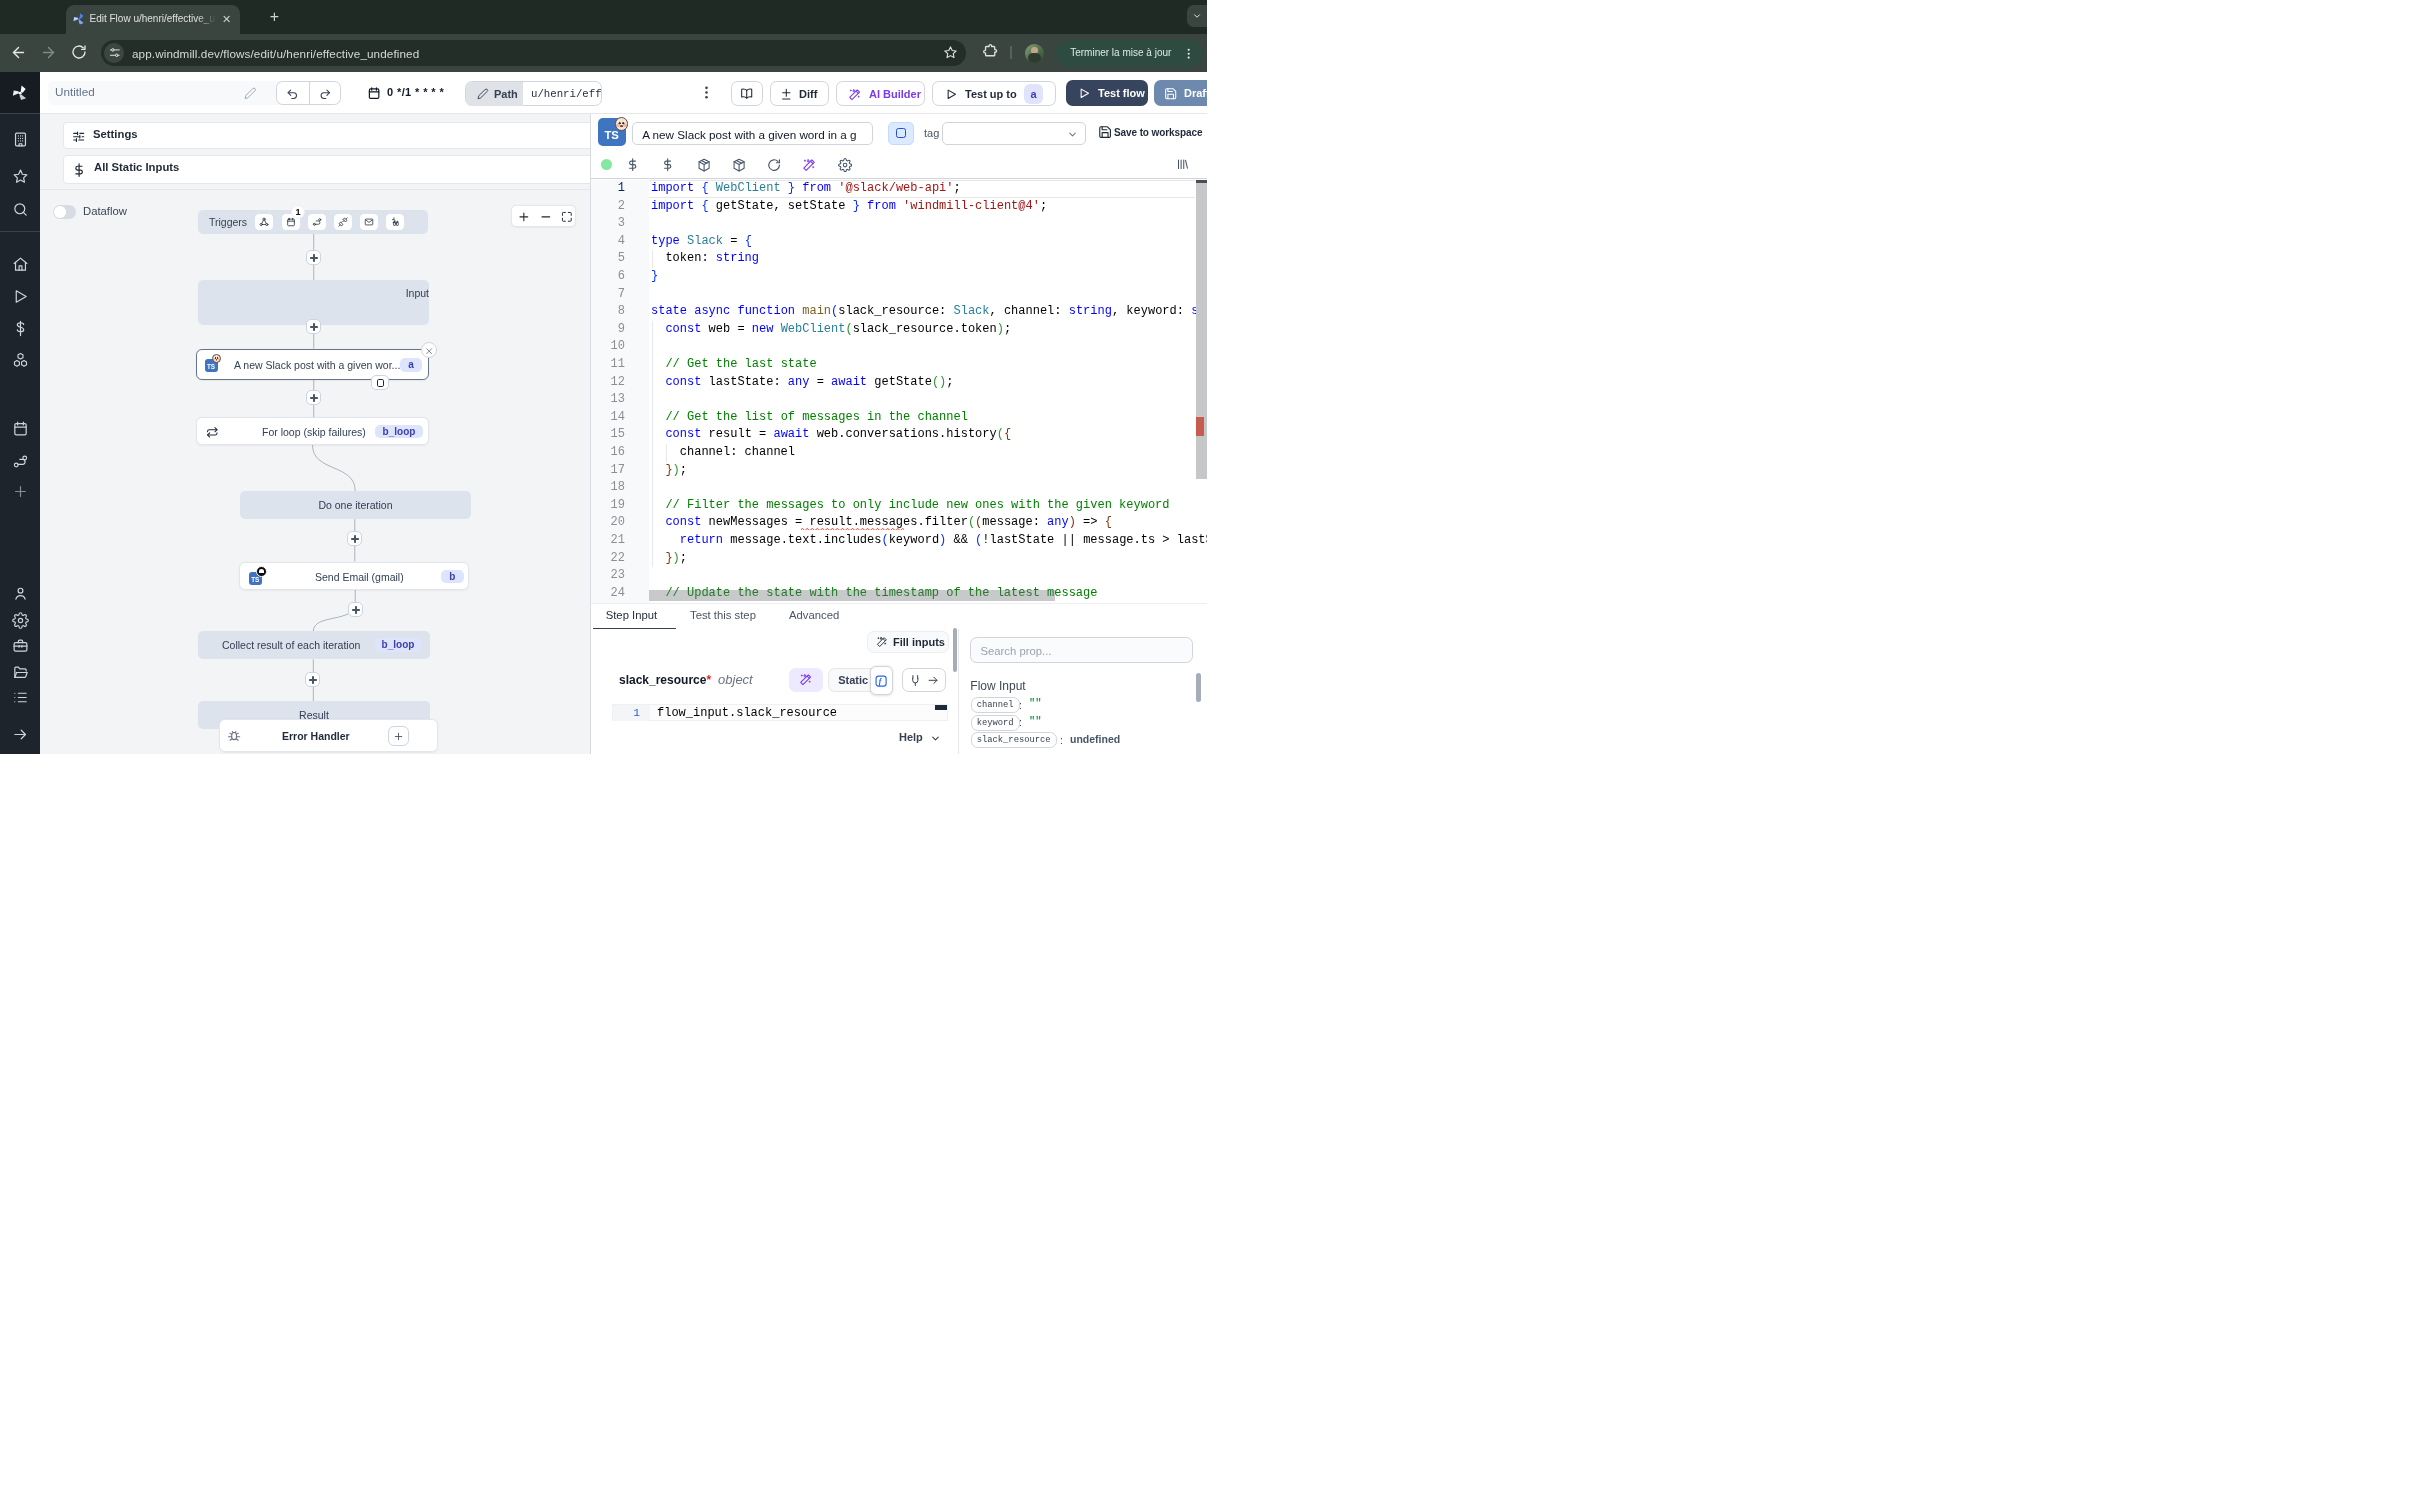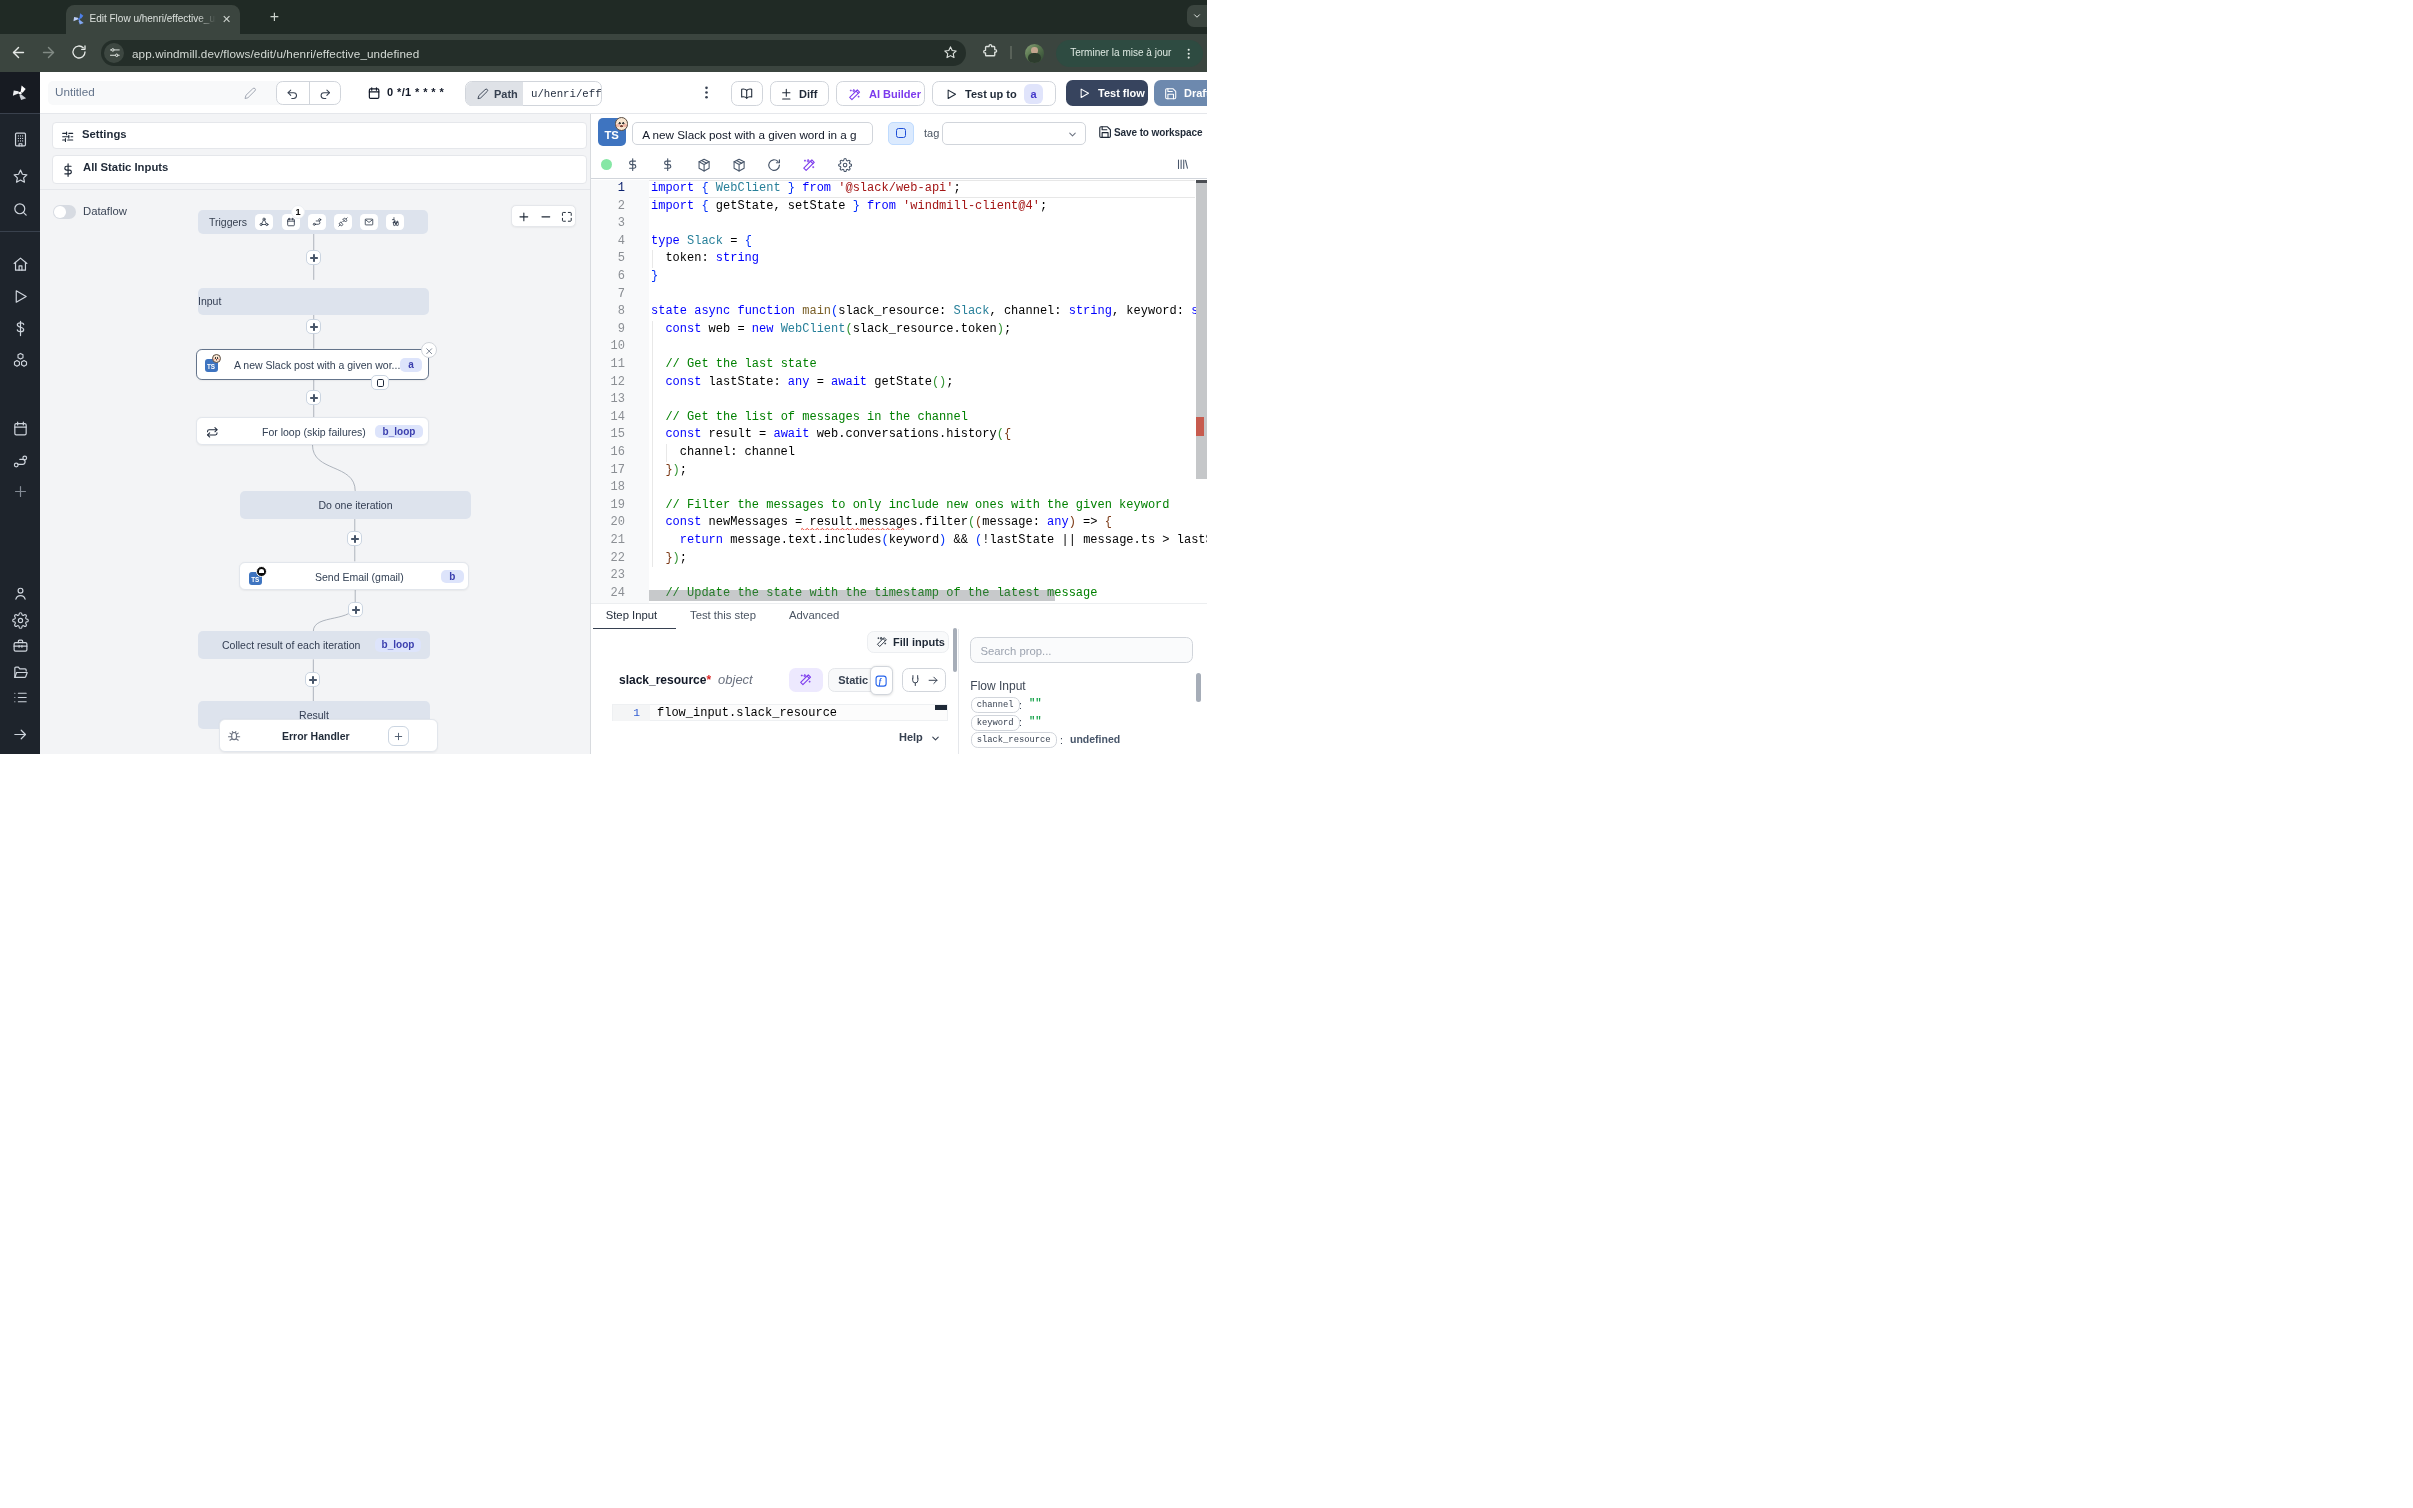--- a/index.html
+++ b/index.html
@@ -23,21 +23,21 @@
 #updatepill { position:absolute; left:1056px; top:5.9px; width:147px; height:27px; background:#2e4b41; border-radius:13.4px; color:#dfeae3; font-size:10px; }
 #updatepill span { position:absolute; left:14.2px; top:6.7px; }
 
 #app { position:absolute; left:0; top:72px; width:1207px; height:682px; background:#f3f4f6; }
 #sidebar { position:absolute; left:0; top:0; width:40px; height:682px; background:#1e242c; }
 #sbtop { position:absolute; left:0; top:0; width:40px; height:42px; background:#171b22; border-bottom:0.8px solid #3a414d; }
 .sbic { position:absolute; left:11.7px; width:17px; height:17px; }
 #appbar { position:absolute; left:40px; top:0; width:1167px; height:42px; background:#fff; border-bottom:0.8px solid #e5e7eb; }
 
 #leftpane { position:absolute; left:40px; top:42px; width:550px; height:640px; background:#f3f4f6; }
-.panelbox { position:absolute; left:12px; width:535px; background:#fff; border:0.8px solid #e5e7eb; border-radius:4px; }
+.panelbox { position:absolute; left:23px; width:535px; background:#fff; border:0.8px solid #e5e7eb; border-radius:4px; }
 #lpdivider { position:absolute; left:0; top:75px; width:550px; border-top:0.8px solid #e5e7eb; }
 
 #rightpane { position:absolute; left:590px; top:42px; width:617px; height:640px; background:#fff; border-left:0.8px solid #d8dbdf; }
 #rphead { position:absolute; left:0; top:0; width:617px; height:65px; background:#fff; border-bottom:0.8px solid #d1d5db; }
 #codearea { position:absolute; left:0; top:66px; width:617px; height:423px; background:#fff; overflow:hidden; }
 #gutter { position:absolute; left:0; top:0; width:58px; height:423px; background:#f8f9fa; }
 .ln { position:absolute; left:0; width:34px; text-align:right; font-family:"Liberation Mono",monospace; font-size:12px; color:#8b8f94; line-height:17.6px; }
 .cl { position:absolute; left:60px; white-space:pre; font-family:"Liberation Mono",monospace; font-size:12px; line-height:17.6px; color:#000; }
 .k{color:#0000ff}.t{color:#267f99}.s{color:#a31515}.c{color:#008000}.f{color:#795e26}.b0{color:#0431fa}.bg{color:#319331}.bb{color:#7b3814}
 
@@ -374,21 +374,21 @@
             <path d="M8.5 2.5h2"></path>
             <path d="M5.5 6.2a4.2 4.2 0 1 1 1.6 7.6"></path>
             <path d="M9.5 5.5l-1 1.7"></path>
             <rect x="8.6" y="12.5" width="4.4" height="8" rx="1.3"></rect>
             <rect x="15.4" y="12.5" width="4.4" height="8" rx="1.3"></rect>
             <path d="M13 15.5h2.4M9.5 12.5V11a1.2 1.2 0 0 1 2.4 0v1.5M16.5 12.5V11a1.2 1.2 0 0 1 2.4 0v1.5"></path>
           </svg>
         </div>
       <div class="abs" style="left:93px;top:-5px;width:14.2px;height:14.2px;background:#fff;border:0.8px solid #eceff3;border-radius:50%;text-align:center;line-height:13.4px;font-size:9.2px;font-weight:bold;color:#111">1</div>
     </div>
-    <div class="node gray-node" style="left:158px;top:174px;width:231px;height:27px;text-align:left;line-height:27px">Input</div>
+    <div class="node gray-node" style="left:158px;top:166px;width:231px;height:45px;text-align:right;line-height:27px">Input</div>
     <div class="node white-node" style="left:156px;top:235px;width:233px;height:31px;border:1.7px solid #64748b;border-radius:5.9px">
       <div class="abs" style="left:7.5px;top:8.8px;width:13px;height:13px;background:#3e74c0;border-radius:2.9px;color:#fff;font-size:6.3px;font-weight:bold;text-align:center;line-height:15px">TS</div>
       <div class="emoji" style="left:15px;top:4.2px;width:9.2px;height:9.2px"></div>
       <div class="abs" style="left:37px;top:8.8px;font-size:10.5px;color:#334155">A new Slack post with a given wor...</div>
       <div class="badge" style="left:203px;top:8px;width:22px;height:14px;line-height:14px">a</div>
       <div class="abs" style="left:224px;top:-8px;width:16px;height:16px;background:#fff;border:0.8px solid #d1d5db;border-radius:50%">
         <svg style="margin:3.8px auto 0" width="8.4" height="8.4" viewBox="0 0 24 24" fill="none" stroke="#475569" stroke-width="2" stroke-linecap="round">
             <path d="M5 5l14 14M19 5L5 19"></path>
           </svg>
       </div>

